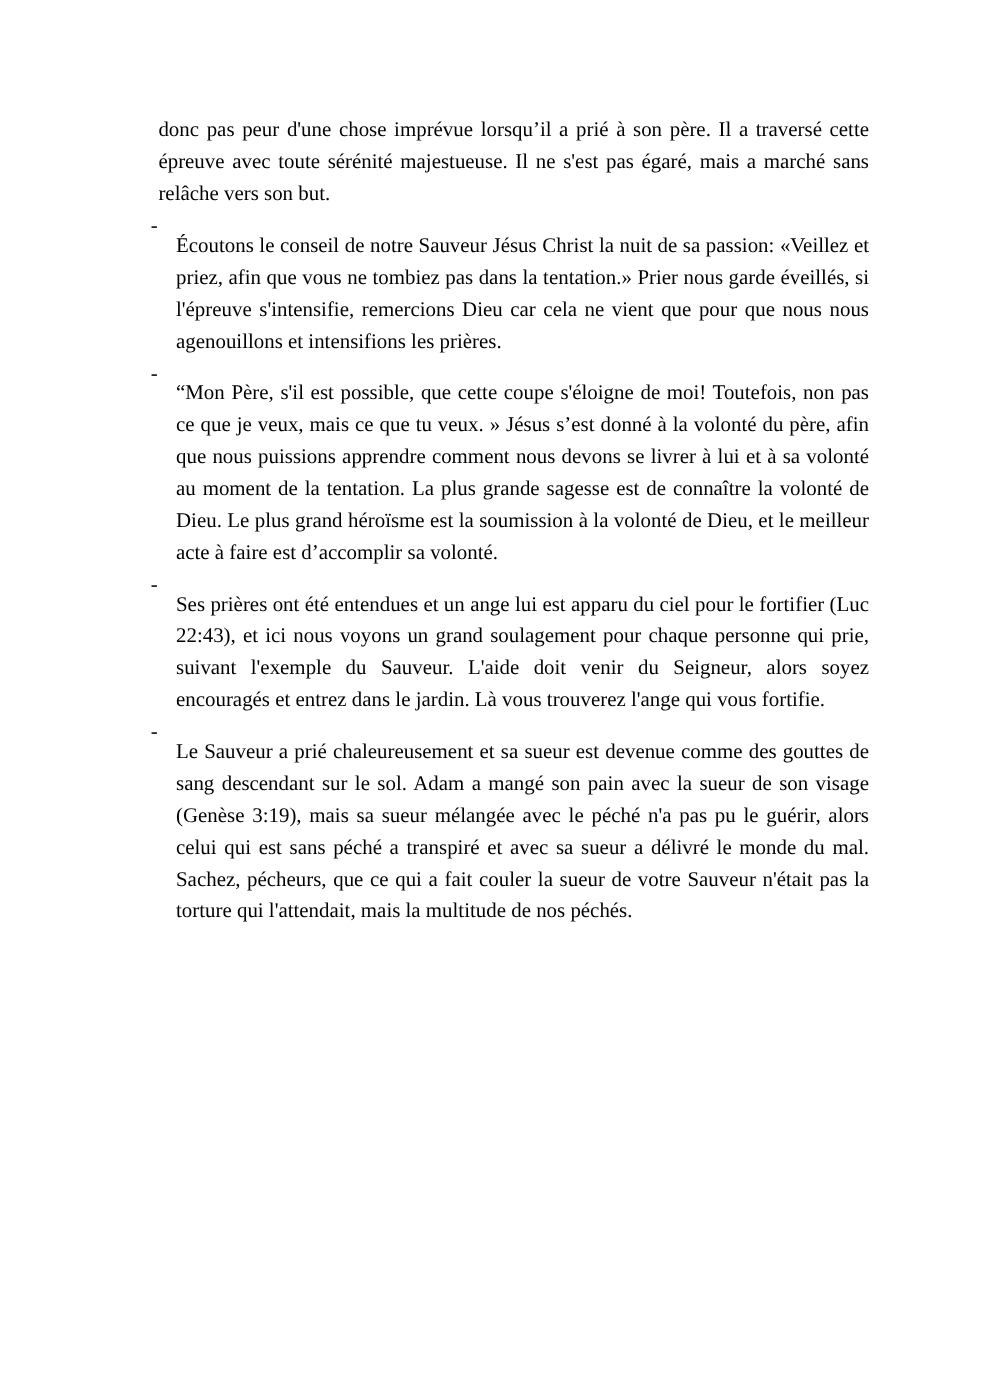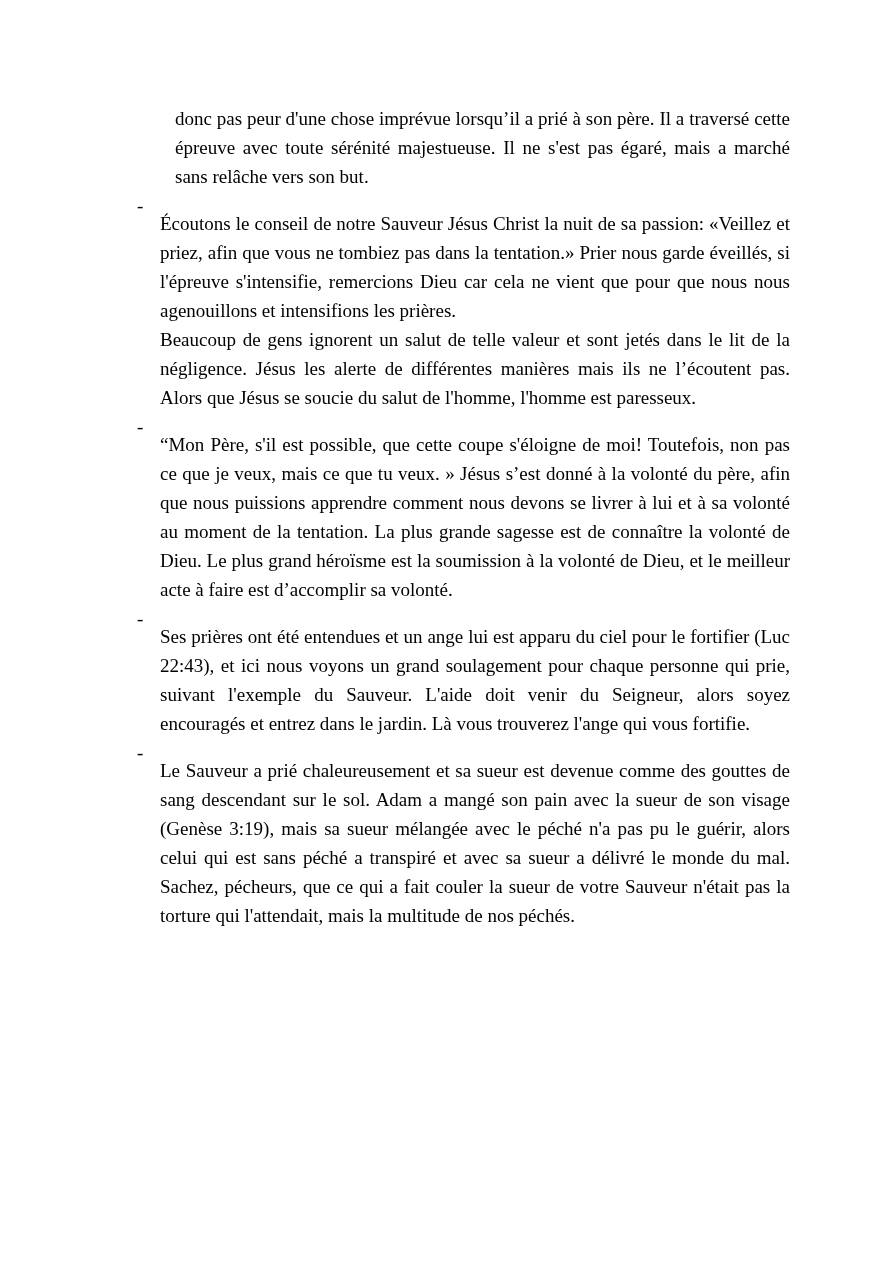--- a/index.html
+++ b/index.html
@@ -23,21 +23,21 @@
     width: 653px;
   }
   .para {
     margin: 0;
     font-size: 19px;
     line-height: 29px;
     text-align: justify;
     color: #000000;
   }
   .cont {
-    margin-left: 38px; 
+    margin-left: 7px; 
   }
   .li {
     display: flex;
     align-items: flex-start;
   }
   .marker {
     flex: 0 0 23px;
     width: 23px;
     font-size: 19px;
     line-height: 29px;
@@ -54,21 +54,20 @@
 
 <div class="page">
   <div class="doc">
 
     <p class="para cont">donc pas peur d'une chose imprévue lorsqu’il a prié à son père. Il a traversé cette épreuve avec toute sérénité majestueuse. Il ne s'est pas égaré, mais a marché sans relâche vers son but.</p>
 
     <div class="li">
       <span class="marker">-</span>
       <div class="li-body">
         <p class="para">Écoutons le conseil de notre Sauveur Jésus Christ la nuit de sa passion: «Veillez et priez, afin que vous ne tombiez pas dans la tentation.» Prier nous garde éveillés, si l'épreuve s'intensifie, remercions Dieu car cela ne vient que pour que nous nous agenouillons et intensifions les prières.</p>
-        <p class="para">Beaucoup de gens ignorent un salut de telle valeur et sont jetés dans le lit de la négligence. Jésus les alerte de différentes manières mais ils ne l’écoutent pas. Alors que Jésus se soucie du salut de l'homme, l'homme est paresseux.</p>
       </div>
     </div>
 
     <div class="li">
       <span class="marker">-</span>
       <div class="li-body">
         <p class="para">“Mon Père, s'il est possible, que cette coupe s'éloigne de moi! Toutefois, non pas ce que je veux, mais ce que tu veux. » Jésus s’est donné à la volonté du père, afin que nous puissions apprendre comment nous devons se livrer à lui et à sa volonté au moment de la tentation. La plus grande sagesse est de connaître la volonté de Dieu. Le plus grand héroïsme est la soumission à la volonté de Dieu, et le meilleur acte à faire est d’accomplir sa volonté.</p>
       </div>
     </div>
 

